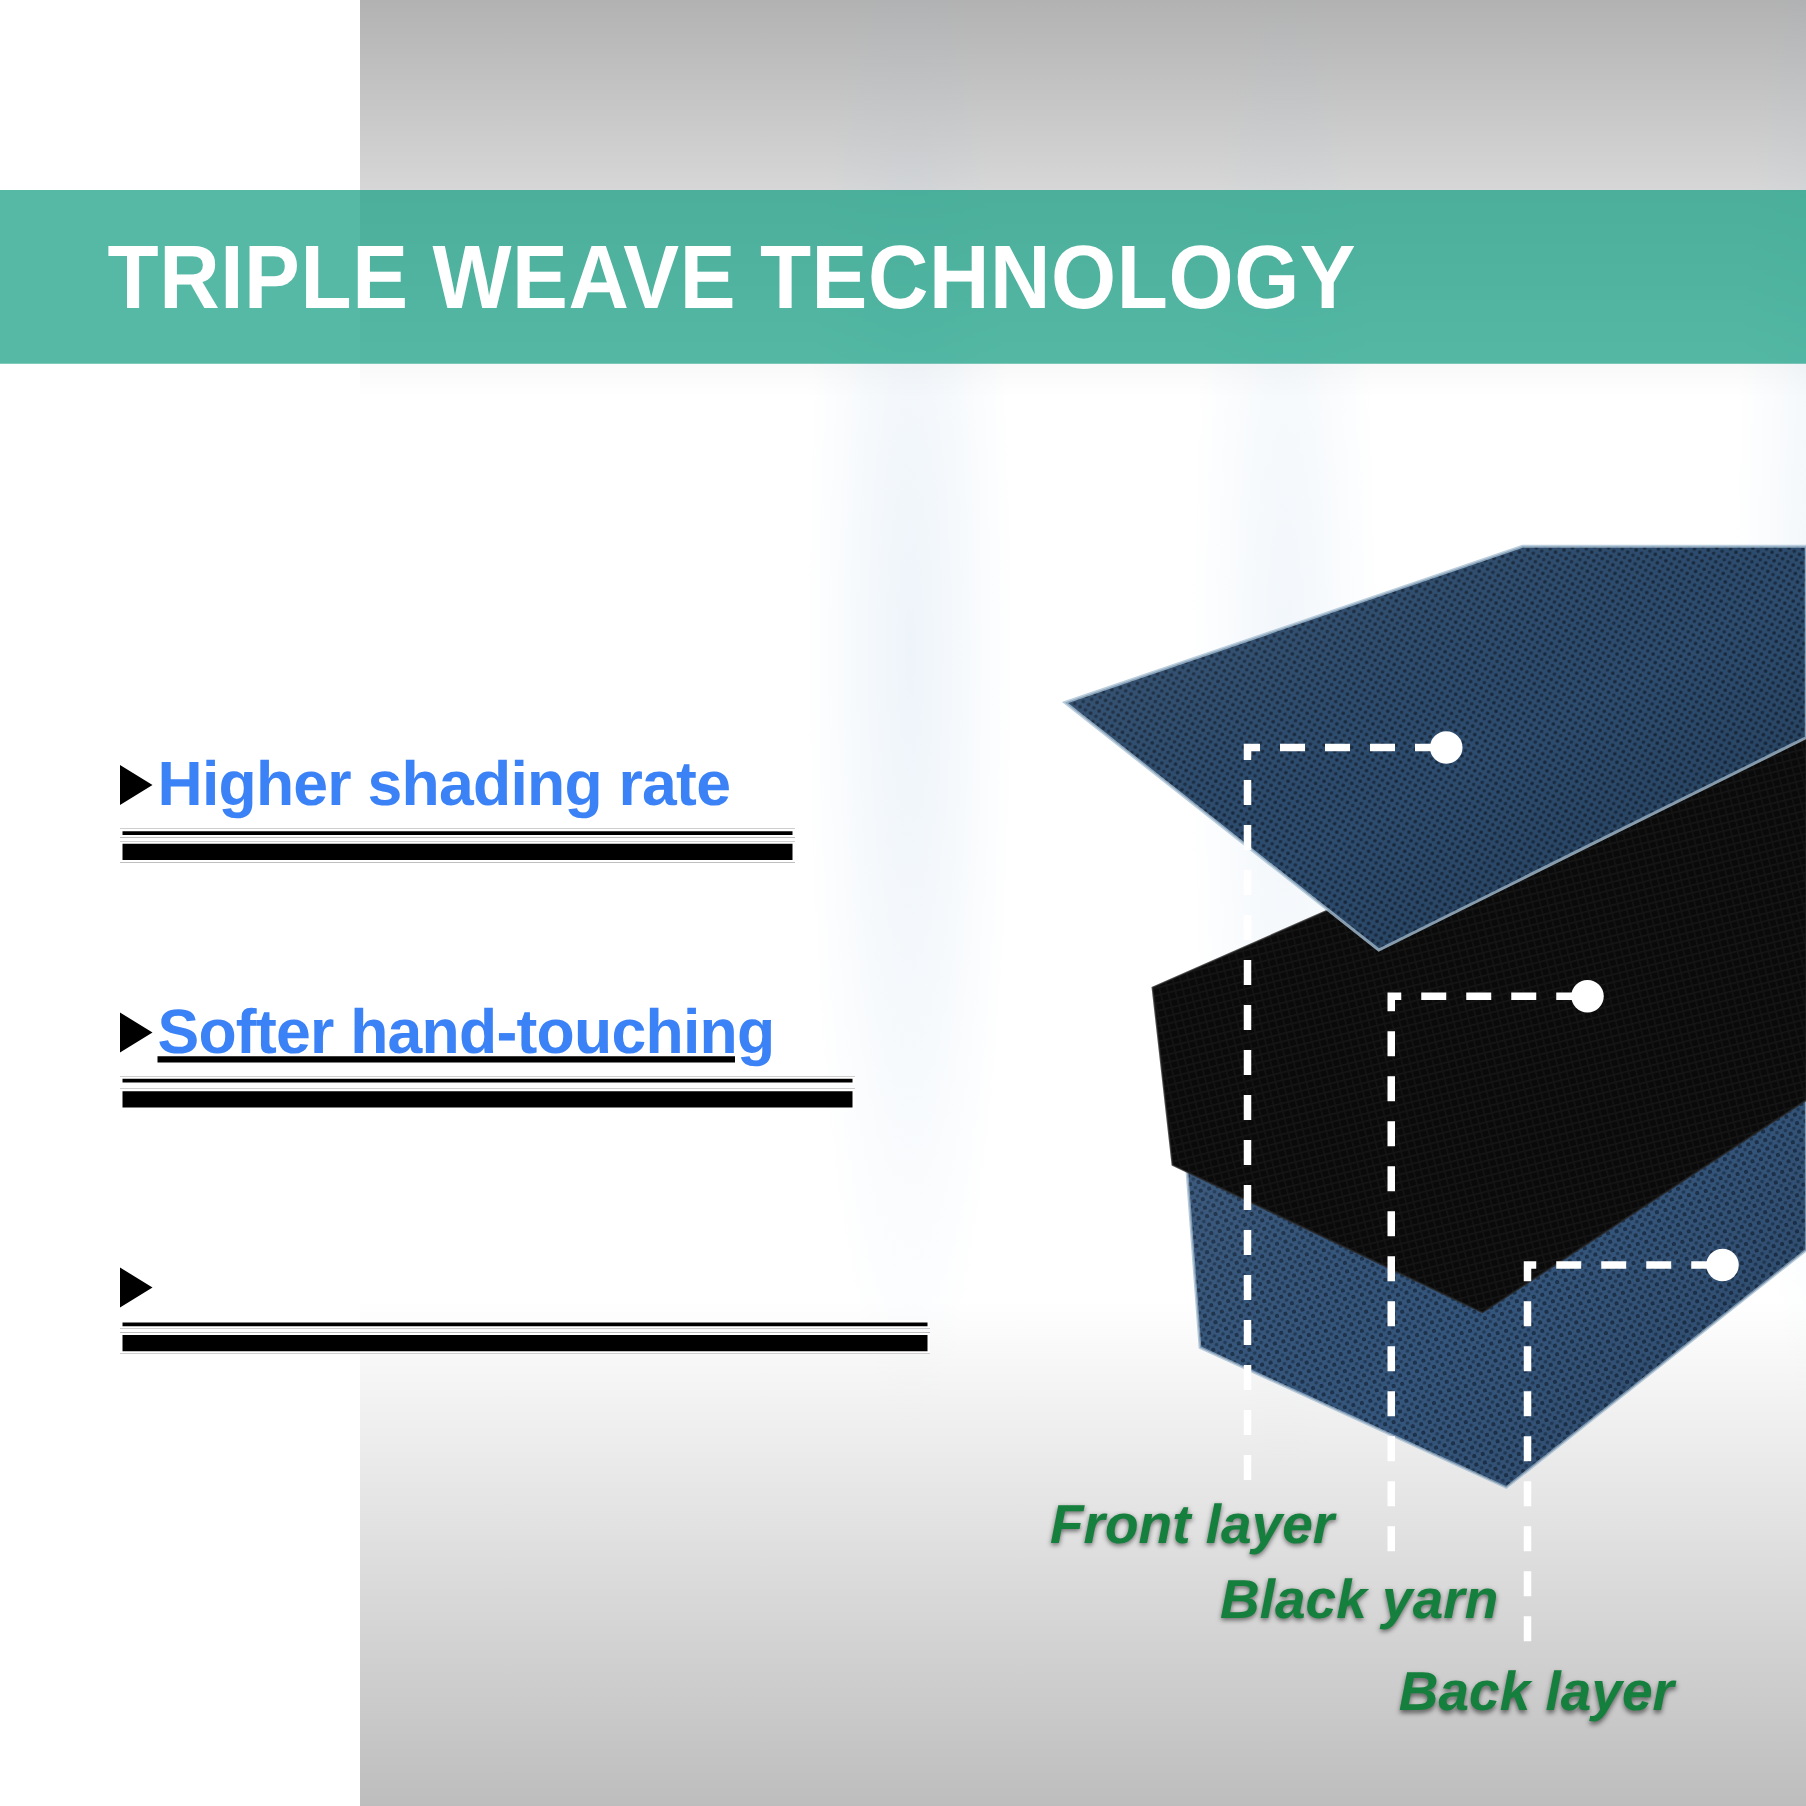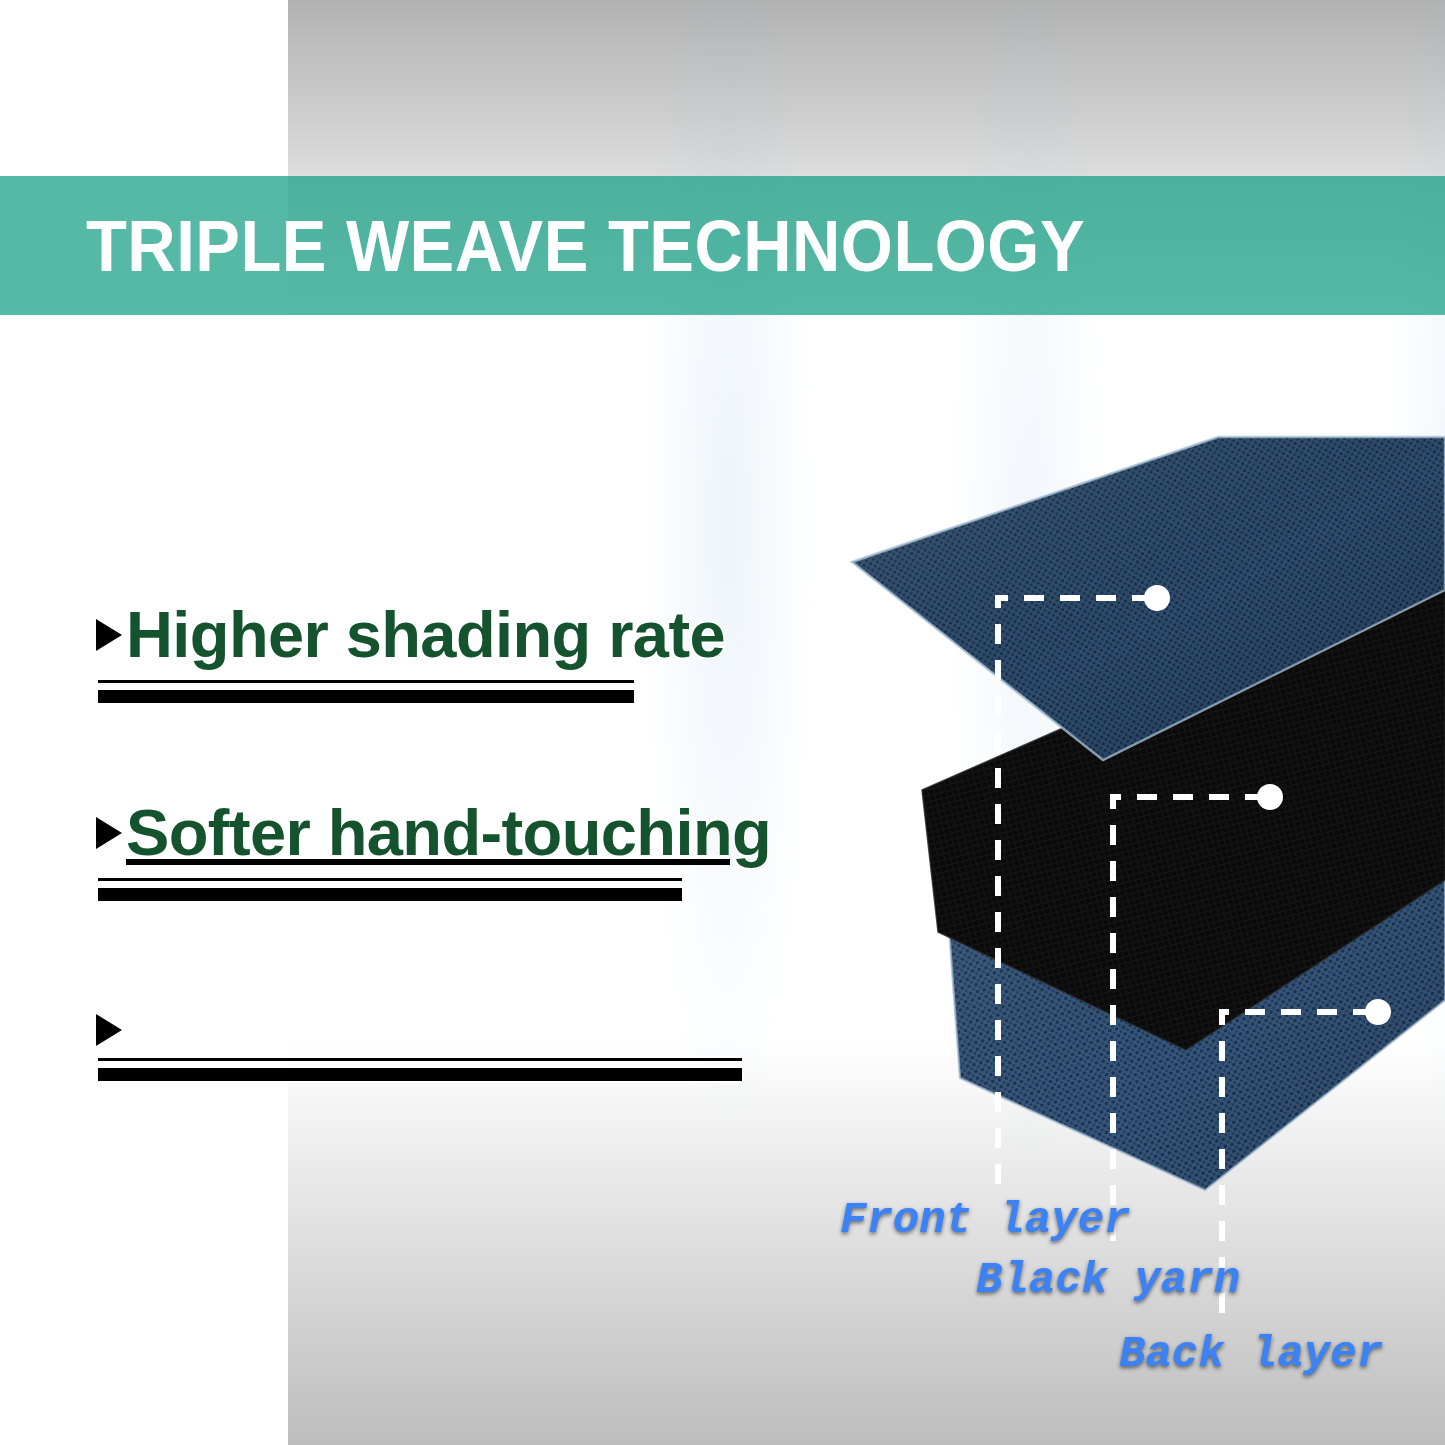--- a/index.html
+++ b/index.html
@@ -58,21 +58,21 @@
     pointer-events:none;
   }
 
   
   .left-panel{position:absolute;left:0;top:0;width:288px;height:1445px;background:#ffffff;}
 
   
   .banner{
     position:absolute;left:0;top:152px;width:1445px;height:139px;
     background:rgba(25,160,133,.74);
-    display:flex;align-items:center;margin-top:24px;
+    display:flex;align-items:center;
   }
   .banner-title{
     margin-left:86px;
     color:#ffffff;
     font-family:"Liberation Sans", sans-serif;
     font-weight:bold;
     font-size:72px;
     letter-spacing:.5px;
     transform:scaleX(.93);
     transform-origin:left center;
@@ -87,42 +87,42 @@
     width:0;height:0;flex:none;
     border-left:26px solid #000;
     border-top:16px solid transparent;
     border-bottom:16px solid transparent;
     margin-right:4px;
     filter:drop-shadow(0 0 1.6px #fff) drop-shadow(0 0 1.6px #fff);
   }
   .ftext{
     font-family:"Liberation Sans", sans-serif;
     font-weight:bold;
-    font-size:65px;
-    color:#14532d;
+    font-size:50px;
+    color:#3b82f6;
     line-height:1.02;
     -webkit-text-stroke:3.4px #ffffff;
     paint-order:stroke fill;
     letter-spacing:-.6px;
   }
   .rule{position:relative;margin-top:10px;}
   .rule .bar{
     background:#000;border:2px solid #fff;box-sizing:content-box;display:block;
   }
   .rule .bar.thin{height:3px;}
   .rule .bar.thick{height:13px;margin-top:3px;}
 
   
   .stack{position:absolute;left:0;top:0;width:1445px;height:1445px;pointer-events:none;}
 
   
   .layer-label{
     position:absolute;
-    color:#3b82f6;
-    font-family:Liberation Mono, monospace;
+    color:#15803d;
+    font-family:Liberation Sans, sans-serif;
     font-weight:bold;
     font-style:italic;
     font-size:44px;
     white-space:nowrap;
     text-shadow:0 2px 4px rgba(0,0,0,.55);
     line-height:1;
   }
 </style>
 </head>
 <body>

